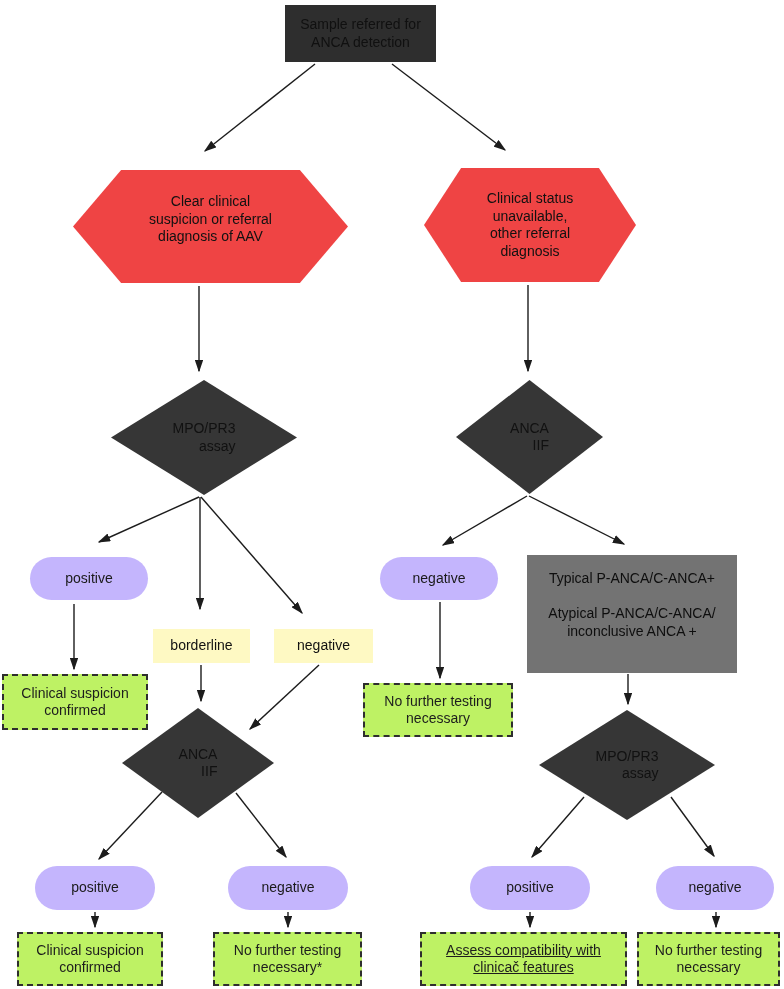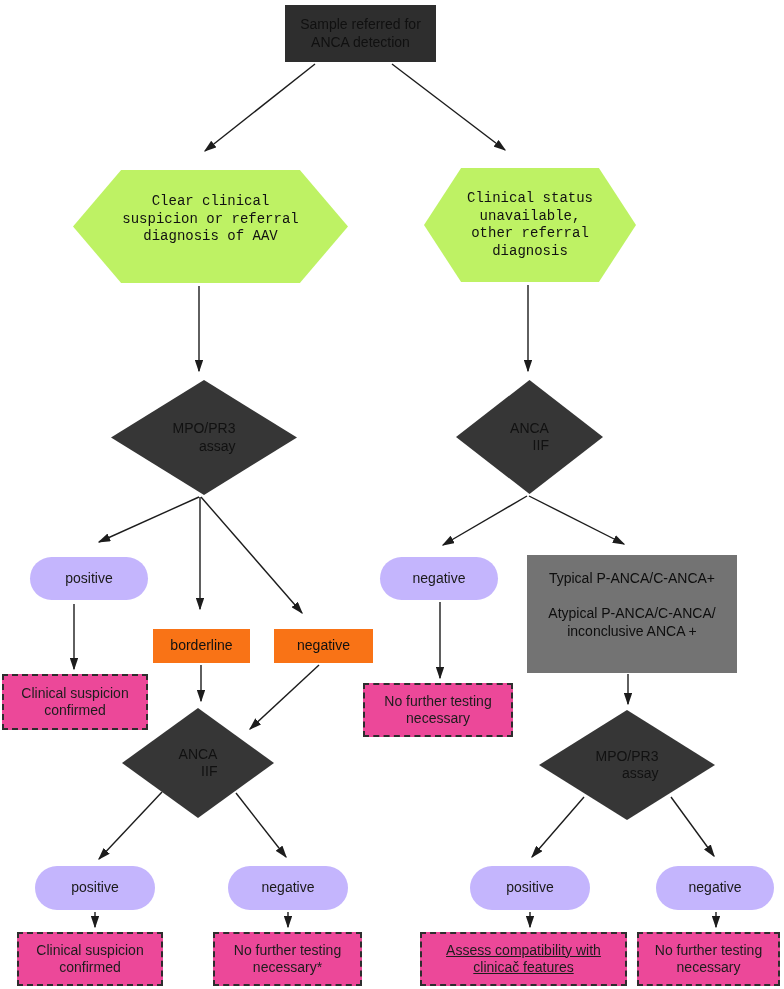--- a/index.html
+++ b/index.html
@@ -5,28 +5,28 @@
   html,body{margin:0;padding:0;background:#ffffff;}
   body{font-family:"Liberation Sans", sans-serif;}
   .canvas{position:relative;width:784px;height:989px;background:#ffffff;overflow:hidden;}
   .arrows{position:absolute;left:0;top:0;z-index:1;}
   .node{
     position:absolute;z-index:2;display:flex;align-items:center;justify-content:center;
     text-align:center;white-space:pre-line;font-size:14px;line-height:1.25;
     color:#141414;box-sizing:border-box;
   }
   .rect-dark{background:#2e2e2e;color:#101010;}
-  .hex{background:#bef264;color:#111111;
-    clip-path:polygon(17.5% 0%,82.5% 0%,100% 50%,82.5% 100%,17.5% 100%,0% 50%);font-family:Liberation Mono, monospace;}
+  .hex{background:#ef4444;color:#111111;
+    clip-path:polygon(17.5% 0%,82.5% 0%,100% 50%,82.5% 100%,17.5% 100%,0% 50%);}
   .diamond{background:#363636;color:#111111;
     clip-path:polygon(50% 0%,100% 50%,50% 100%,0% 50%);text-align:right;}
   .pill{background:#c4b5fd;color:#1a1a1a;border-radius:22px;}
-  .drect{background:#f97316;color:#111111;}
+  .drect{background:#fef9c3;color:#111111;}
   .bigbox{background:#737373;color:#0e0e0e;align-items:flex-start;padding-top:15px;}
-  .dashed{background:#ec4899;border:2px dashed #2e2e2e;color:#1d1d1d;}
+  .dashed{background:#bef264;border:2px dashed #2e2e2e;color:#1d1d1d;}
 
   #n-start{left:285px;top:5px;width:151px;height:57px;}
   #n-hex-left{left:73px;top:170px;width:275px;height:113px;padding-bottom:14px;}
   #n-hex-right{left:424px;top:168px;width:212px;height:114px;}
   #n-d-mpo1{left:111px;top:380px;width:186px;height:115px;}
   #n-d-iif1{left:456px;top:380px;width:147px;height:114px;}
   #n-pill-pos-m{left:30px;top:557px;width:118px;height:43px;}
   #n-rect-borderline{left:153px;top:629px;width:97px;height:34px;}
   #n-rect-negative{left:274px;top:629px;width:99px;height:34px;}
   #n-pill-neg-m{left:380px;top:557px;width:118px;height:43px;}

